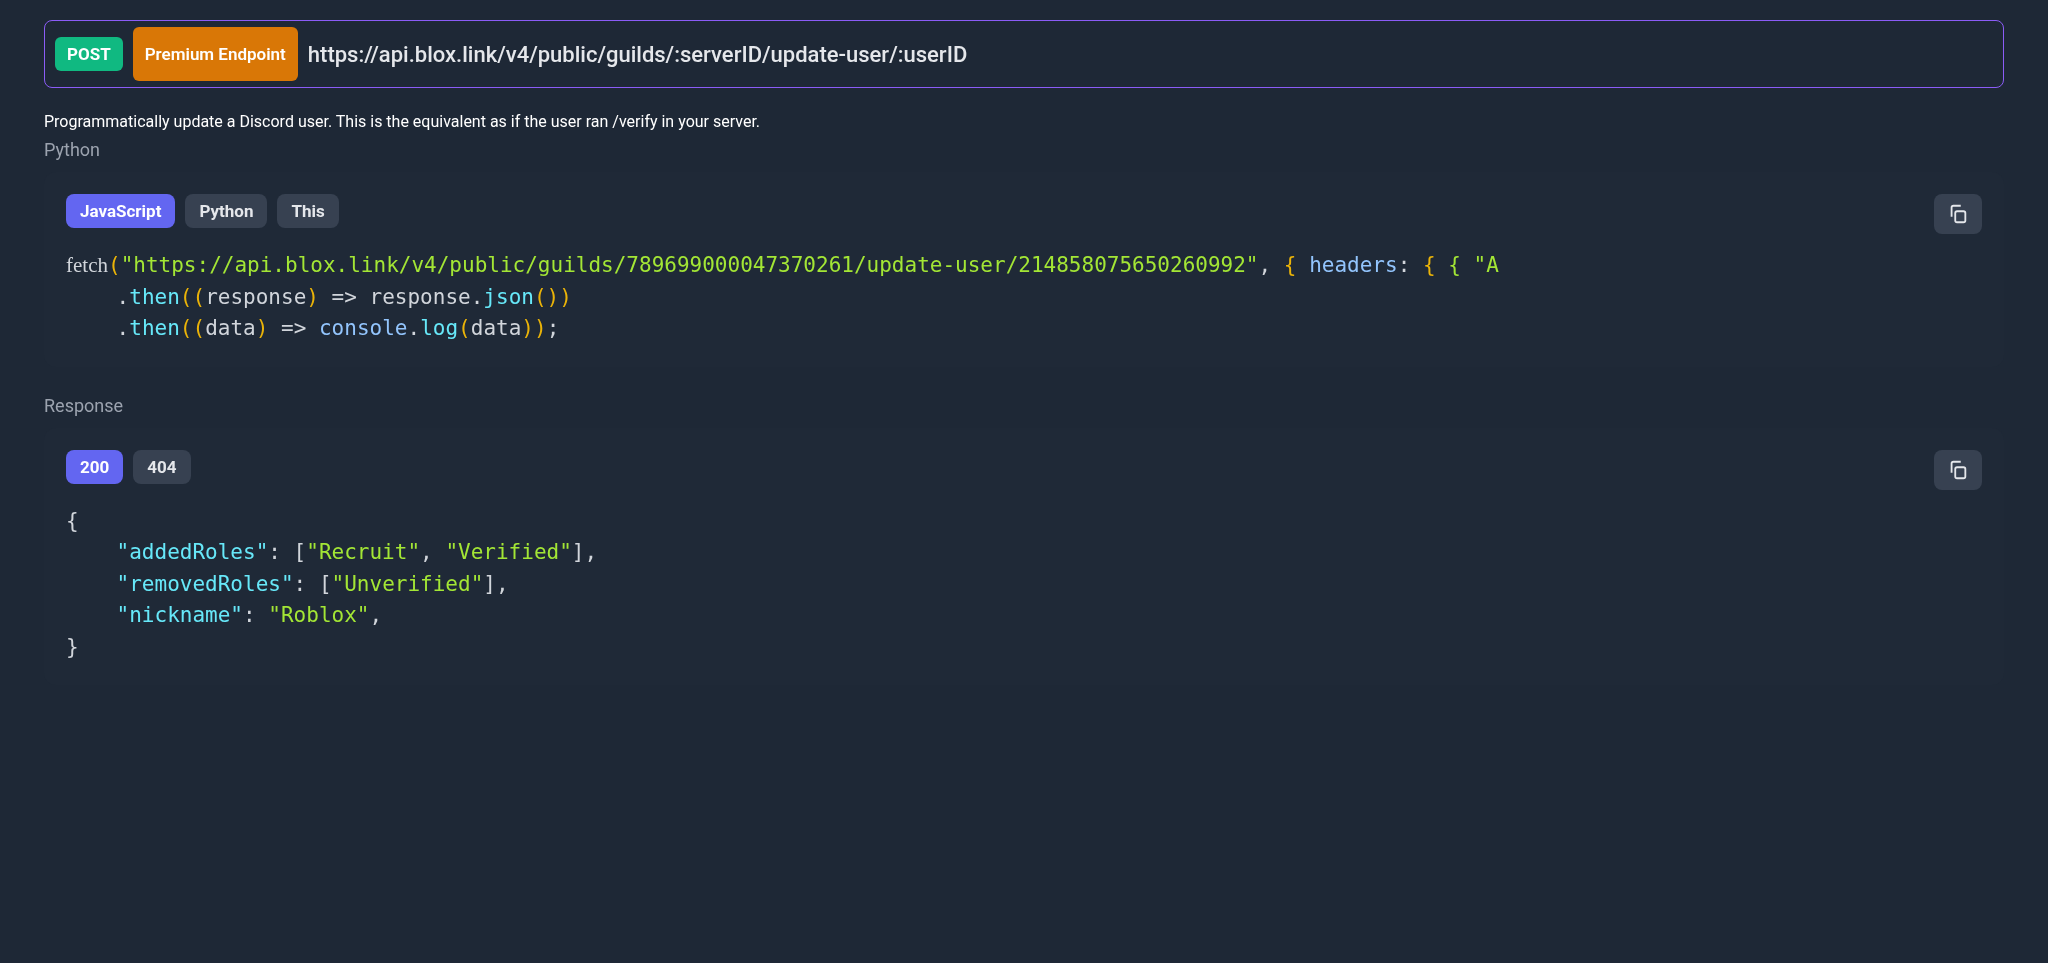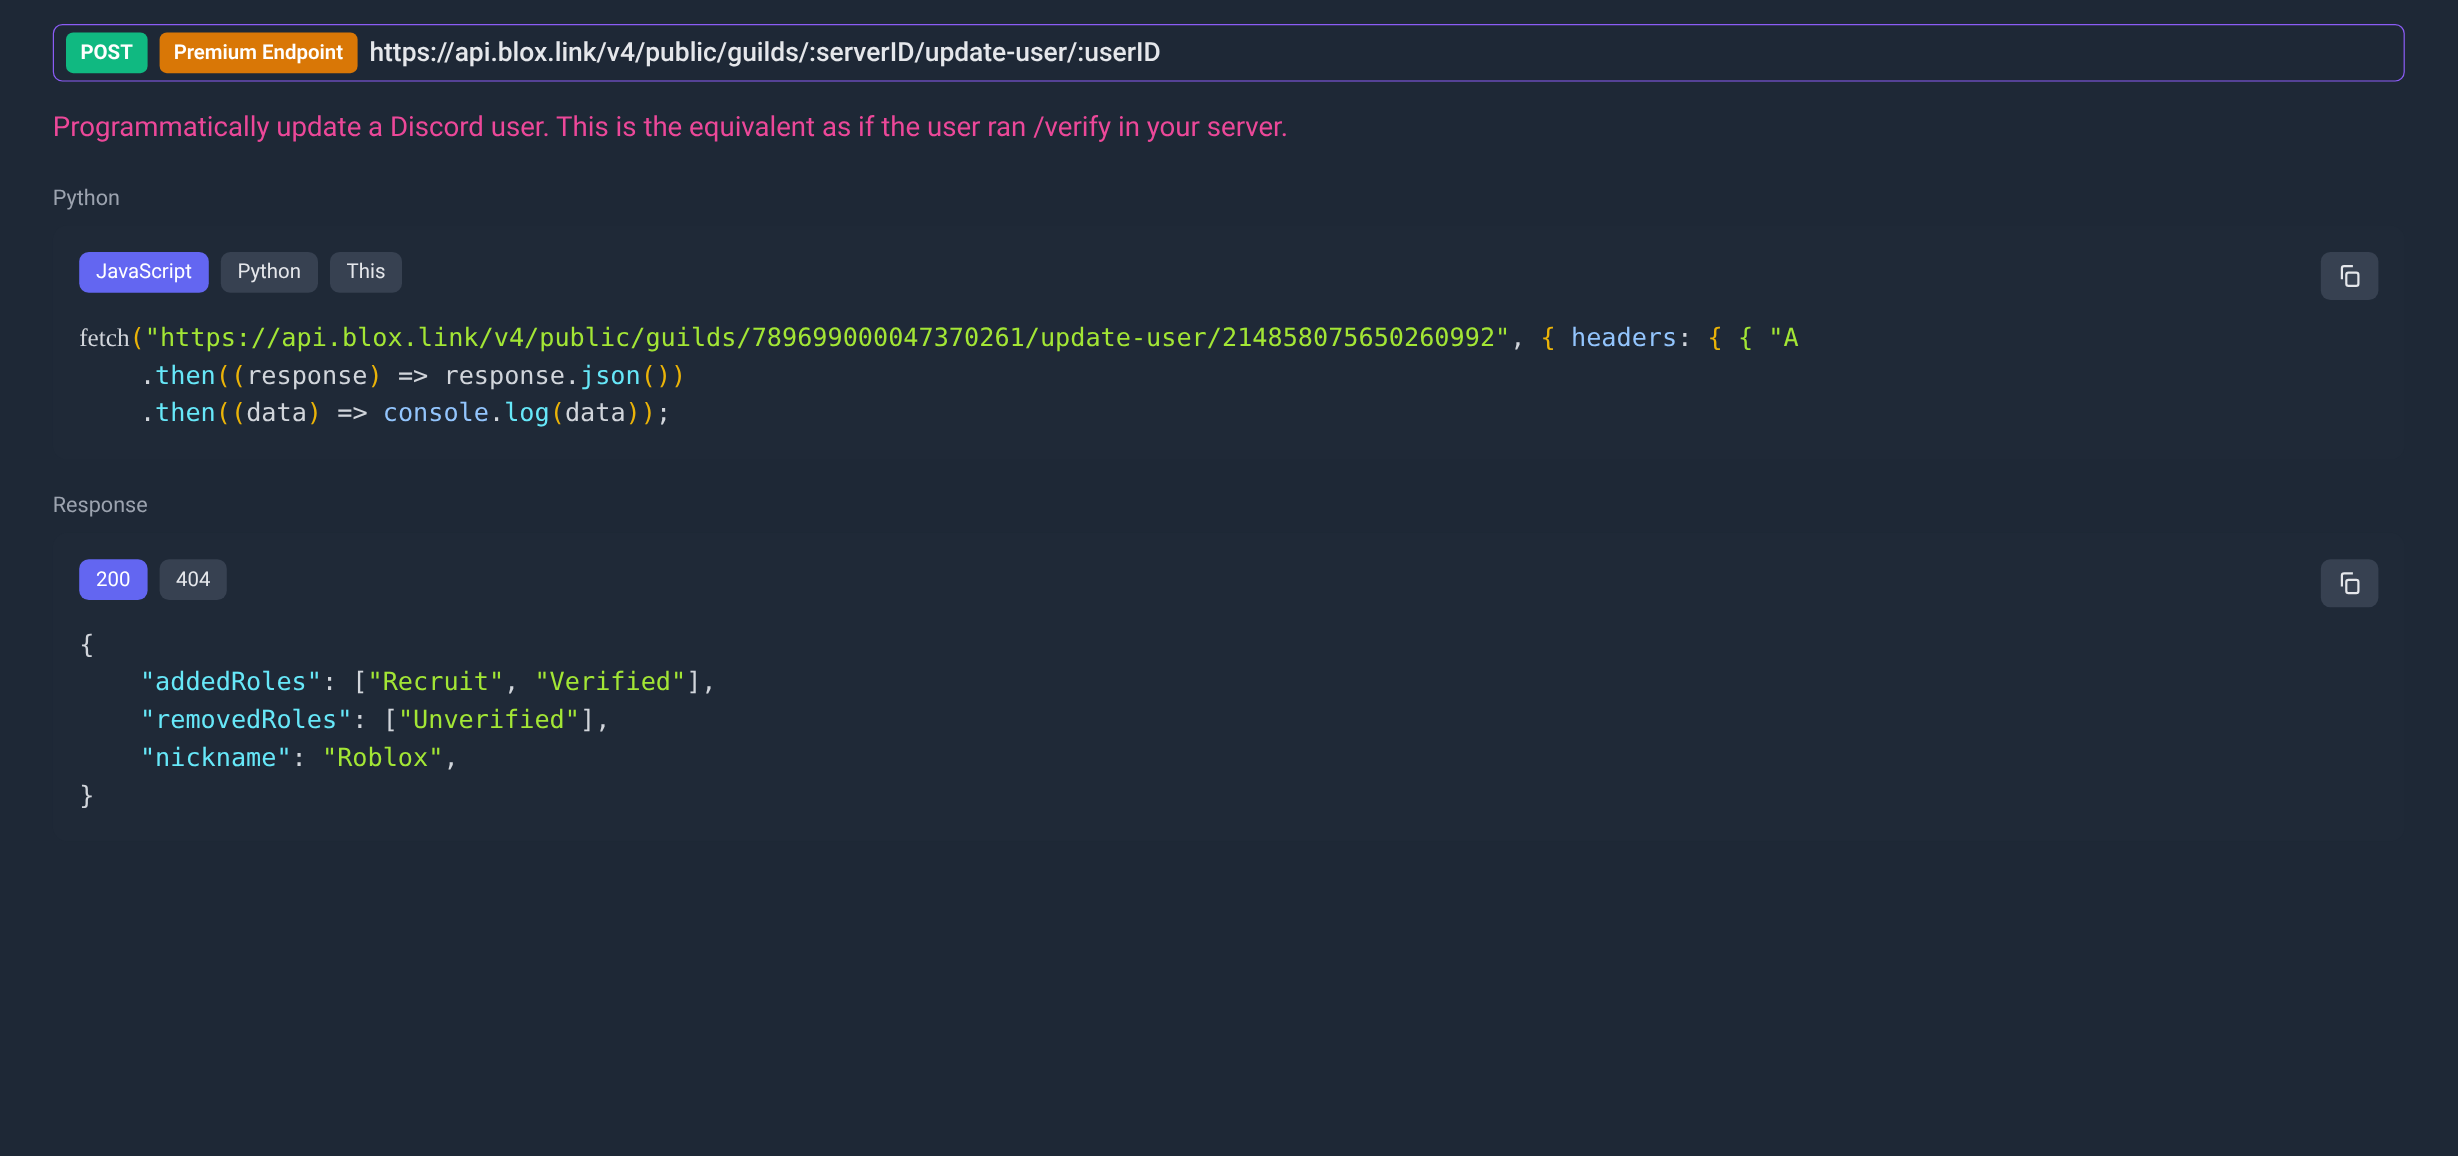--- a/index.html
+++ b/index.html
@@ -31,32 +31,32 @@
     font-weight: 700;
     font-size: 17px;
     padding: 7px 12px;
     border-radius: 6px;
   }
   .premium-badge {
     background: #d97706;
     color: #fff;
     font-weight: 600;
     font-size: 17px;
-    padding: 7px 12px;
+    padding: 17px 12px;
     border-radius: 6px;
   }
   .endpoint-url {
     color: #e5e7eb;
     font-size: 22px;
     font-weight: 500;
   }
   .description {
-    color: #ec4899;
-    font-size: 23px;
-    margin-bottom: 36px;
+    color: #ffffff;
+    font-size: 16px;
+    margin-bottom: 8px;
   }
   .section-label {
     color: #9ca3af;
     font-size: 18px;
     margin-bottom: 12px;
   }
   .code-panel {
     background: #1f2937;
     border-radius: 12px;
     padding: 22px;
@@ -65,21 +65,21 @@
   }
   .tab-row {
     display: flex;
     gap: 10px;
     margin-bottom: 22px;
   }
   .tab {
     padding: 7px 14px;
     border-radius: 8px;
     font-size: 17px;
-    font-weight: 400;
+    font-weight: 700;
     cursor: pointer;
     background: #374151;
     color: #e5e7eb;
   }
   .tab.active {
     background: #6366f1;
     color: #fff;
   }
   .copy-btn {
     position: absolute;

